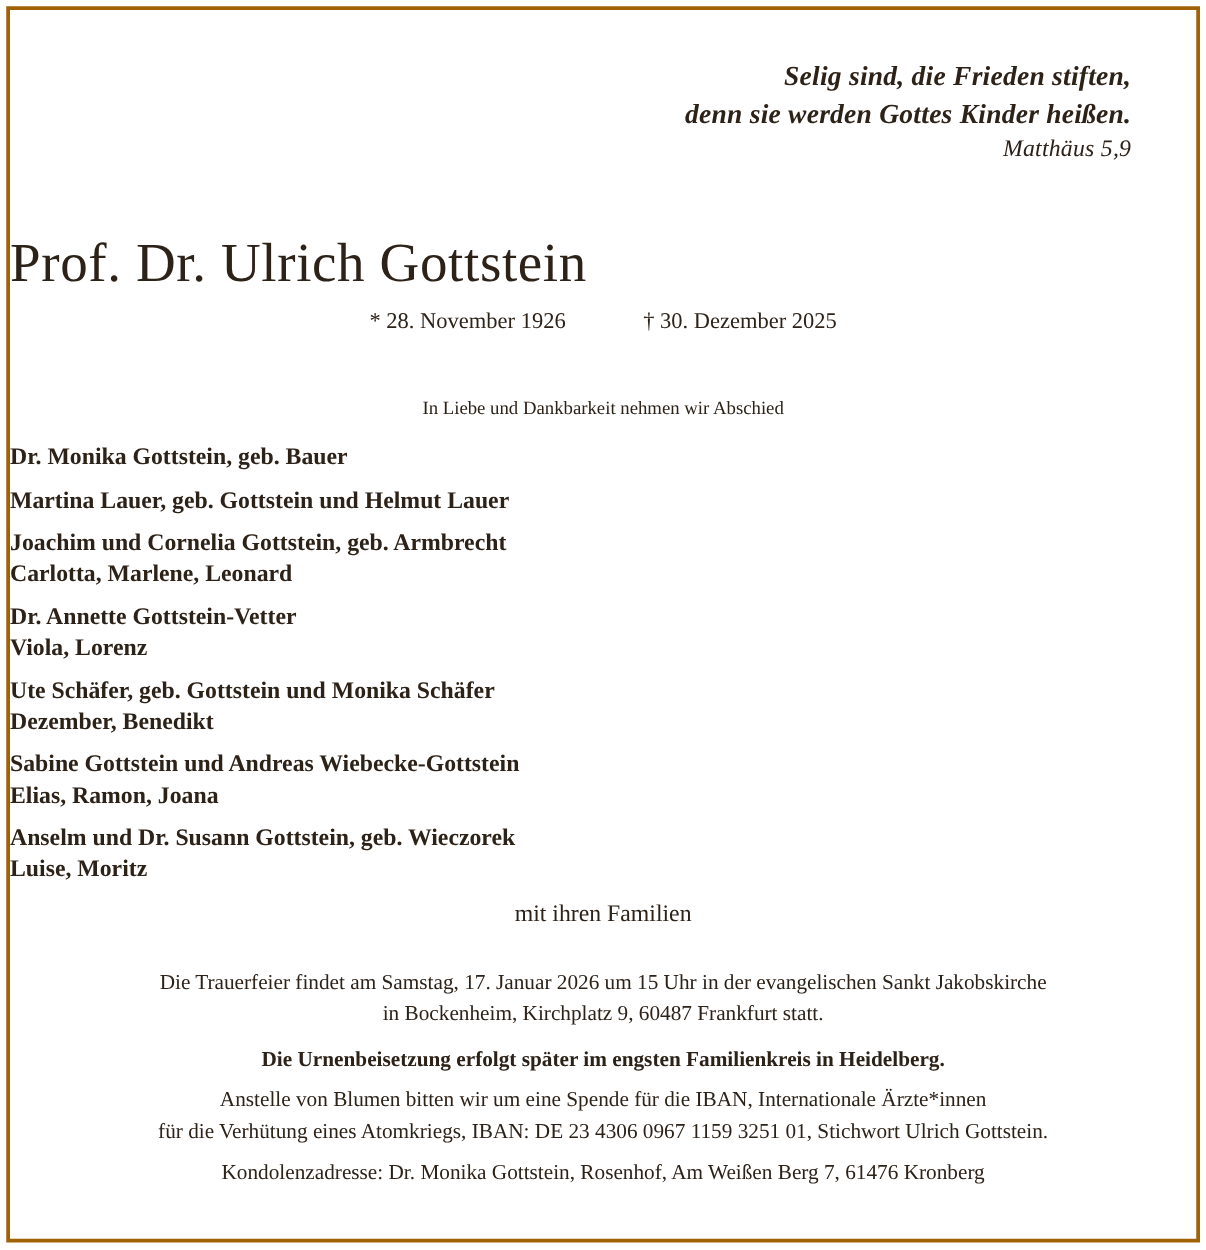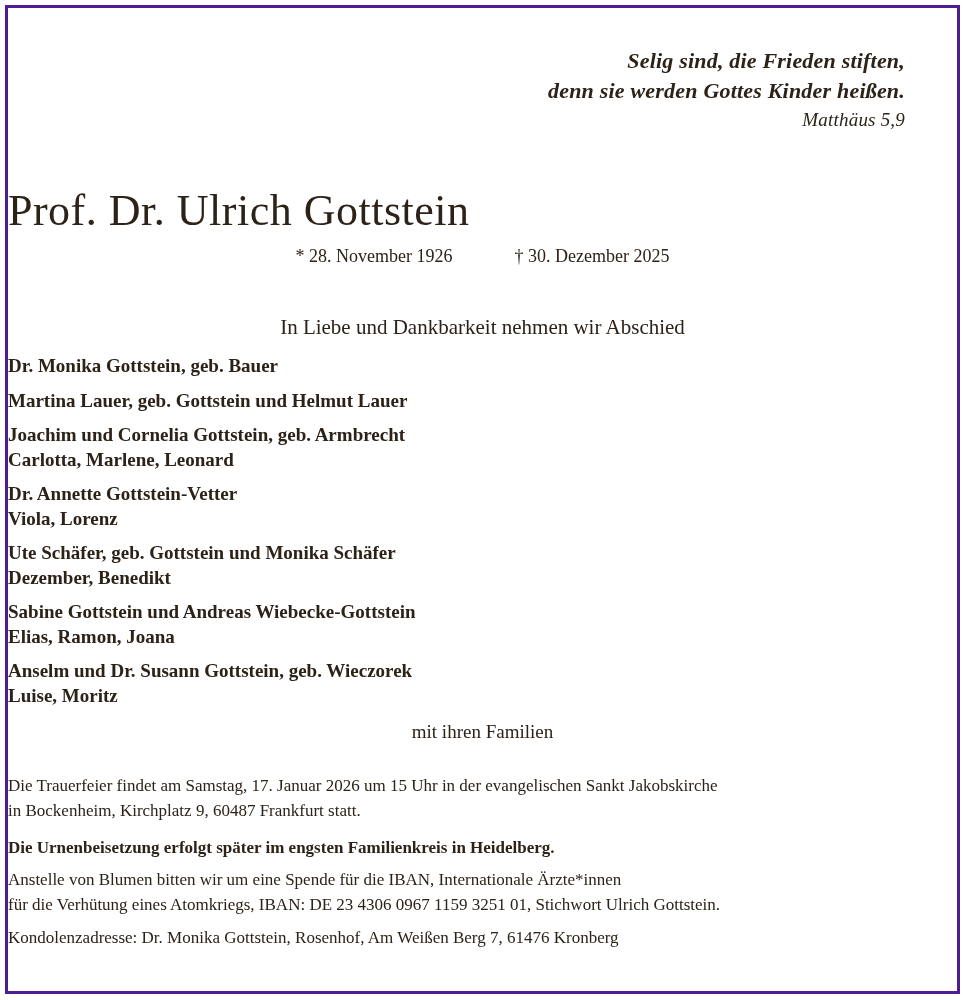--- a/index.html
+++ b/index.html
@@ -11,21 +11,21 @@
     width: 965px;
     height: 1000px;
     position: relative;
     font-family: "Liberation Serif", serif;
     color: #2d2218;
     overflow: hidden;
   }
   .frame {
     position: absolute;
     top: 5px; left: 5px; right: 5px; bottom: 6px;
-    border: 3px solid #4c1d95;
+    border: 3px solid #a16207;
     box-sizing: border-box;
   }
   .quote {
     margin-top: 38px;
     margin-right: 52px;
     text-align: right;
     font-style: italic;
     font-weight: bold;
     font-size: 22px;
     line-height: 30px;
@@ -48,41 +48,41 @@
     margin-top: 9px;
     display: flex;
     justify-content: center;
     gap: 62px;
     font-size: 18px;
     line-height: 23px;
   }
   .farewell {
     margin-top: 45px;
     text-align: center;
-    font-size: 21px;
+    font-size: 15px;
     line-height: 28px;
   }
   .mourners {
     margin-top: 13px;
     text-align: left;
     font-size: 19px;
     line-height: 24.5px;
     font-weight: bold;
   }
   .mourner-group {
     margin-bottom: 10px;
   }
   .closing {
     margin-top: 12px;
     text-align: center;
     font-size: 19px;
     line-height: 24.5px;
   }
   .notices {
-    text-align: left;
+    text-align: center;
     font-size: 17px;
     line-height: 25px;
   }
   .notice { margin: 0; }
   .notice-funeral    { margin-top: 28px; }
   .notice-urn        { margin-top: 12px; font-weight: bold; }
   .notice-donation   { margin-top: 7px; }
   .notice-condolence { margin-top: 8px; }
 </style>
 </head>

